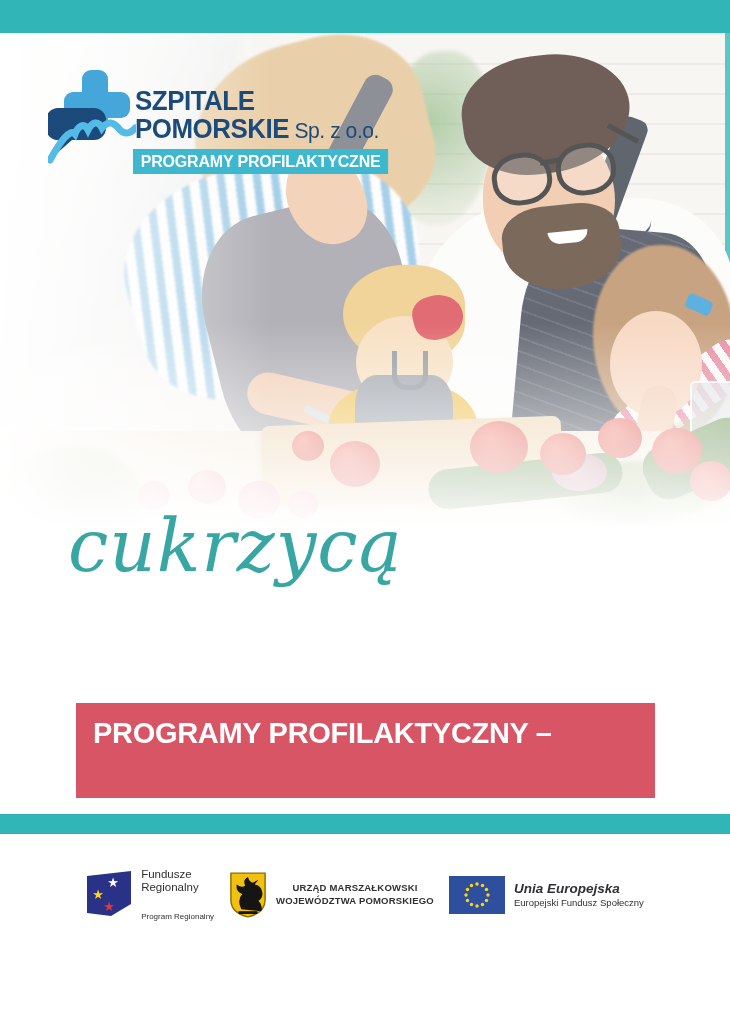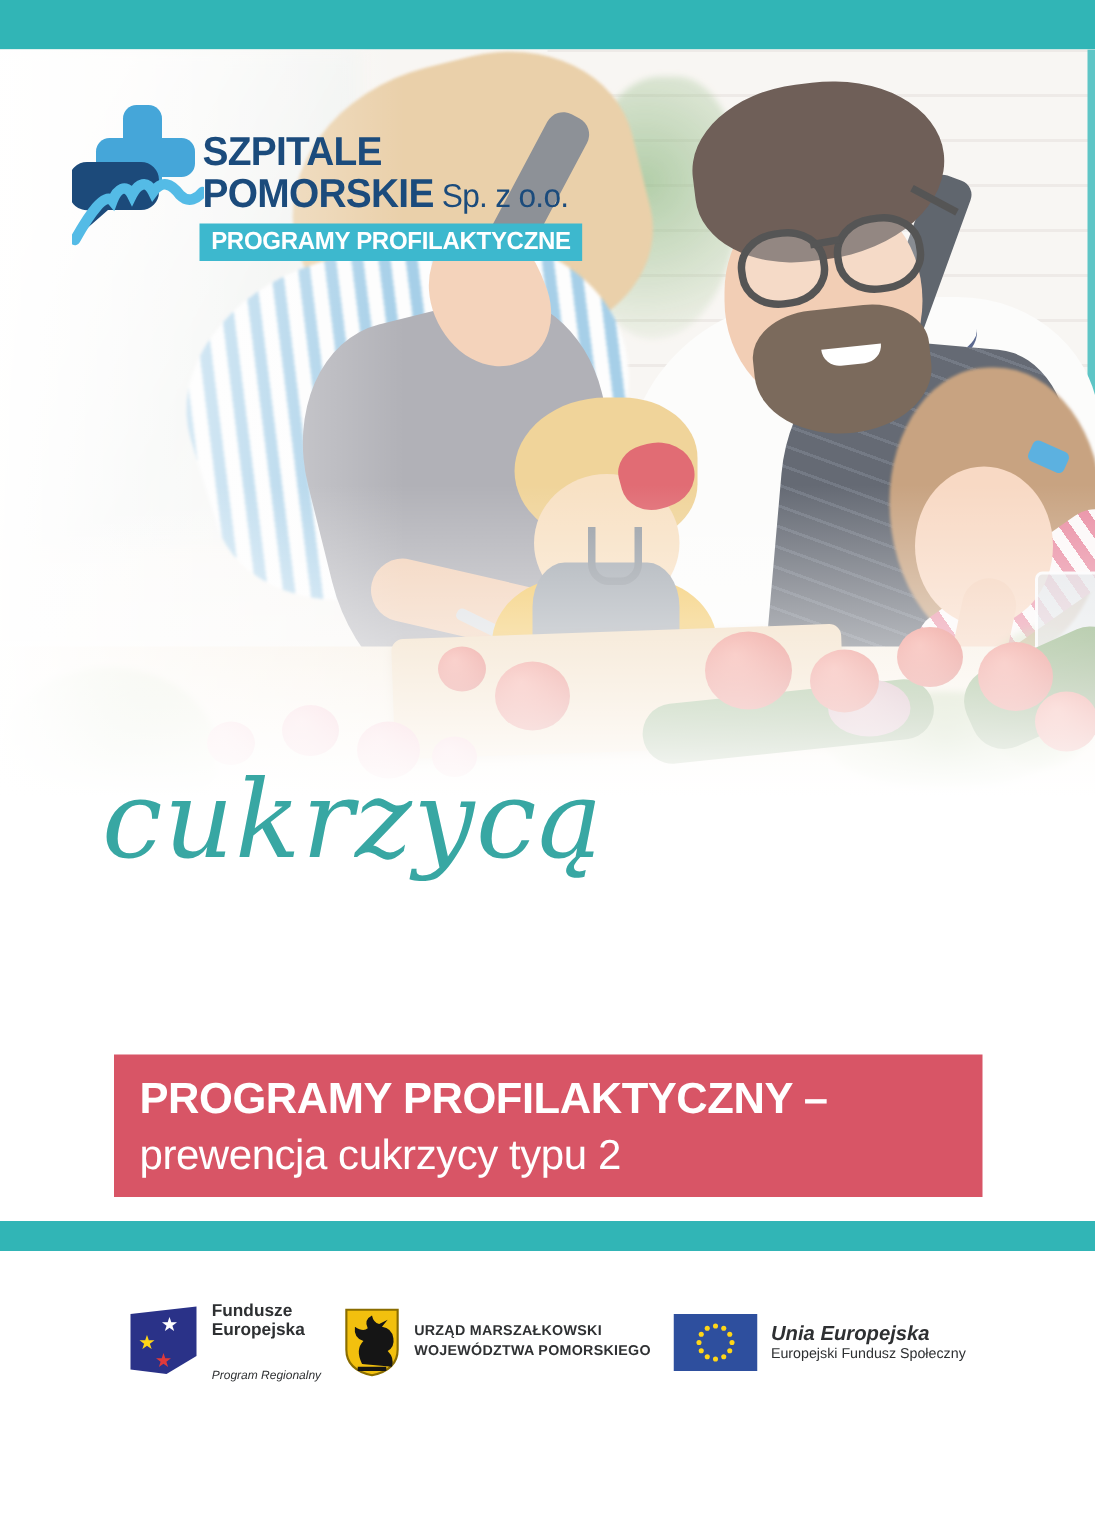--- a/index.html
+++ b/index.html
@@ -102,26 +102,26 @@
   
   .program{left:76px;top:703px;width:579px;height:95px;background:#d85566;color:#ffffff;
       box-sizing:border-box;padding:11px 0 0 17px;letter-spacing:-.3px;}
   .program-line1{font-size:29px;font-weight:bold;line-height:1.32;}
   .program-line2{font-size:28px;font-weight:normal;line-height:1.3;}
 
   
   .footer{left:0;top:864px;width:730px;height:62px;display:flex;justify-content:center;align-items:center;gap:15px;}
   .lgroup{display:flex;align-items:center;gap:9px;}
   .lgtext{color:#2e3032;line-height:1.12;}
-  .fe-t1{font-size:11.5px;font-weight:bold;}
-  .fe-t2{font-size:8px;margin-top:20px;font-style:italic;}
+  .fe-t1{font-size:11.5px;font-weight:normal;}
+  .fe-t2{font-size:8px;margin-top:20px;}
   .pl-flag{width:48px;height:31px;border:1px solid #d9d9d9;box-sizing:border-box;display:flex;flex-direction:column;}
   .pl-w{flex:1;background:#ffffff;} .pl-r{flex:1;background:#d2293e;}
   .pl-t{font-size:13px;font-weight:bold;}
-  .um-t{font-size:9.5px;font-weight:bold;letter-spacing:.2px;text-align:left;line-height:1.35;}
+  .um-t{font-size:9.5px;font-weight:bold;letter-spacing:.2px;text-align:center;line-height:1.35;}
   .eu-t1{font-size:13.5px;font-weight:bold;font-style:italic;}
   .eu-t2{font-size:9.5px;margin-top:2px;}
 
   
   .note{left:0;top:938px;width:730px;text-align:center;color:#3b3b3b;font-size:16px;line-height:1.35;letter-spacing:-.2px;}
 </style>
 </head>
 <body>
 
 <div class="poster">
@@ -208,37 +208,36 @@
     </div>
     <div class="brand-banner">PROGRAMY PROFILAKTYCZNE</div>
   </div>
 
   <div class="abs title">
     <div>cukrzycą</div>
   </div>
 
   <div class="abs program">
     <div class="program-line1">PROGRAMY PROFILAKTYCZNY –</div>
-    <div class="program-line2">prewencja cukrzycy typu 2</div>
   </div>
 
   <div class="abs divider"></div>
 
   <div class="abs footer">
 
     <div class="lgroup">
       <svg width="46" height="50" viewBox="0 0 46 50">
         <polygon points="1,6 45,1 45,34 25,46 1,43" fill="#2a3288"></polygon>
         <text x="27" y="17" font-size="13" fill="#ffffff" text-anchor="middle">★</text>
         <text x="12" y="29" font-size="13" fill="#ffd617" text-anchor="middle">★</text>
         <text x="23" y="41" font-size="13" fill="#e03a3a" text-anchor="middle">★</text>
       </svg>
       <div class="lgtext">
         <div class="fe-t1">Fundusze</div>
-        <div class="fe-t1">Europejska</div>
+        <div class="fe-t1">Regionalny</div>
         <div class="fe-t2">Program Regionalny</div>
       </div>
     </div>
 
 
     <div class="lgroup">
       <svg width="38" height="48" viewBox="0 0 40 50">
         <path d="M2,2 h36 v28 q0,14 -18,18 q-18,-4 -18,-18 z" fill="#f2c00e" stroke="#8a6d00" stroke-width="1.5"></path>
         <path fill="#151515" d="M13,40 q-5,-10 1,-16 q-7,-2 -6,-10 q6,4 9,1 q-3,-6 3,-9 q1,5 5,6 l6,-3 l-4,5 q7,1 8,8 q1,6 -4,9 q5,5 3,11 z"></path>
         <path fill="#151515" d="M10,42 h20 v3 h-20 z"></path>

